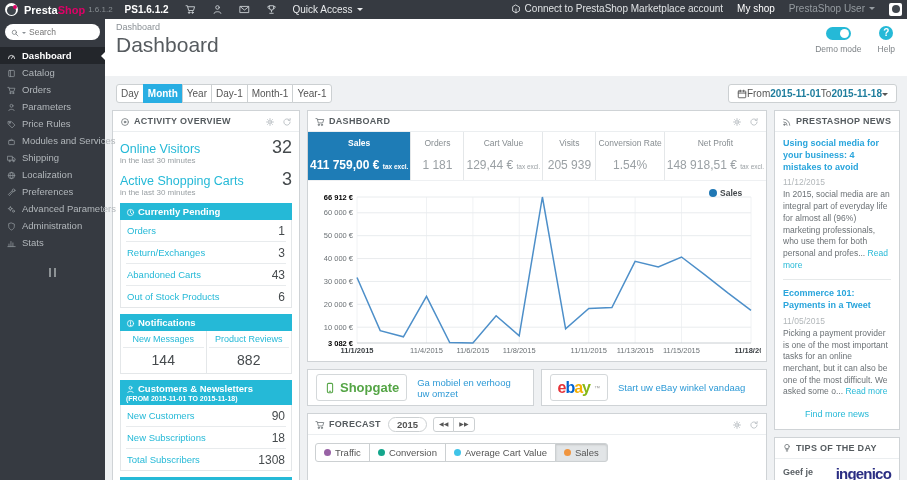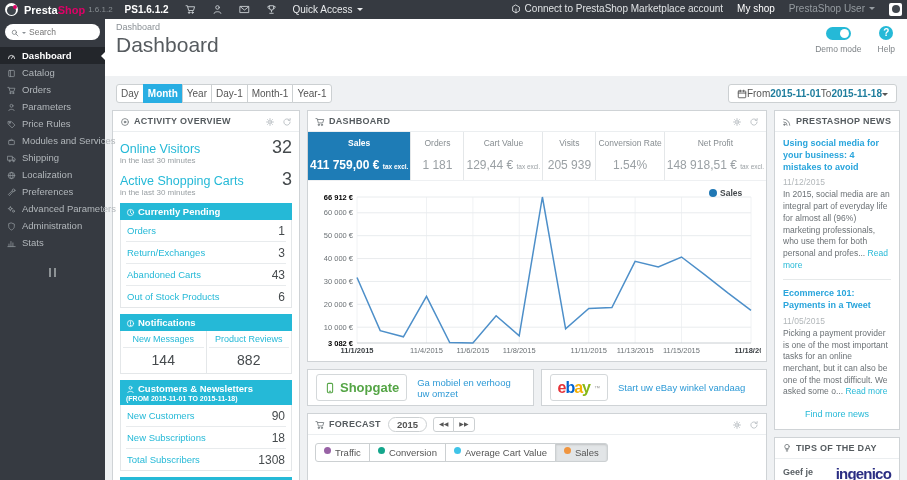--- a/index.html
+++ b/index.html
@@ -112,21 +112,21 @@
   .ebay-text { font-size:16px; font-weight:bold; letter-spacing:-1px; line-height:1; }
   .ebay-tm { font-size:6px; color:#999; vertical-align:top; }
   .ad-link { color:#2e9ad6; font-size:9.5px; }
   .fc-panel { margin-top:7px; height:90px; }
   .year-pill { border:1px solid #ccd0d2; border-radius:9px; padding:1px 8px; font-size:9.5px; font-weight:bold; color:#555; margin-left:7px; background:#fff; cursor:pointer; }
   .fc-nav { display:inline-flex; margin-left:6px; }
   .nbtn { border:1px solid #ccd0d2; background:#fff; padding:2px 5px; font-size:6px; color:#555; margin-left:-1px; cursor:pointer; line-height:1.4; }
   .nbtn:first-child { border-radius:3px 0 0 3px; margin-left:0; }
   .nbtn:last-child { border-radius:0 3px 3px 0; }
   .legend-row { padding:8px 7px; display:flex; }
-  .lg-btn { display:flex; gap:4px; border:1px solid #ccd0d2; background:#fff; padding:3px 8px; font-size:9.5px; color:#555; margin-left:-1px; cursor:pointer; }
+  .lg-btn { display:flex; align-items:center; gap:4px; border:1px solid #ccd0d2; background:#fff; padding:3px 8px; font-size:9.5px; color:#555; margin-left:-1px; cursor:pointer; }
   .lg-btn:first-child { border-radius:3px 0 0 3px; margin-left:0; }
   .lg-btn:last-child { border-radius:0 3px 3px 0; }
   .lg-btn.active { background:#e2e5e7; box-shadow:inset 0 1px 2px rgba(0,0,0,.15); }
   .dot { width:7px; height:7px; border-radius:50%; flex:none; }
 
   
   .col3 { width:126px; flex:none; }
   .news-body { padding:6px 8px 4px; }
   .news-title { color:#29a5dc; font-size:9px; font-weight:bold; line-height:1.3; display:block; }
   .news-date { color:#b2b7ba; font-size:8.5px; margin:4px 0 2px; }

